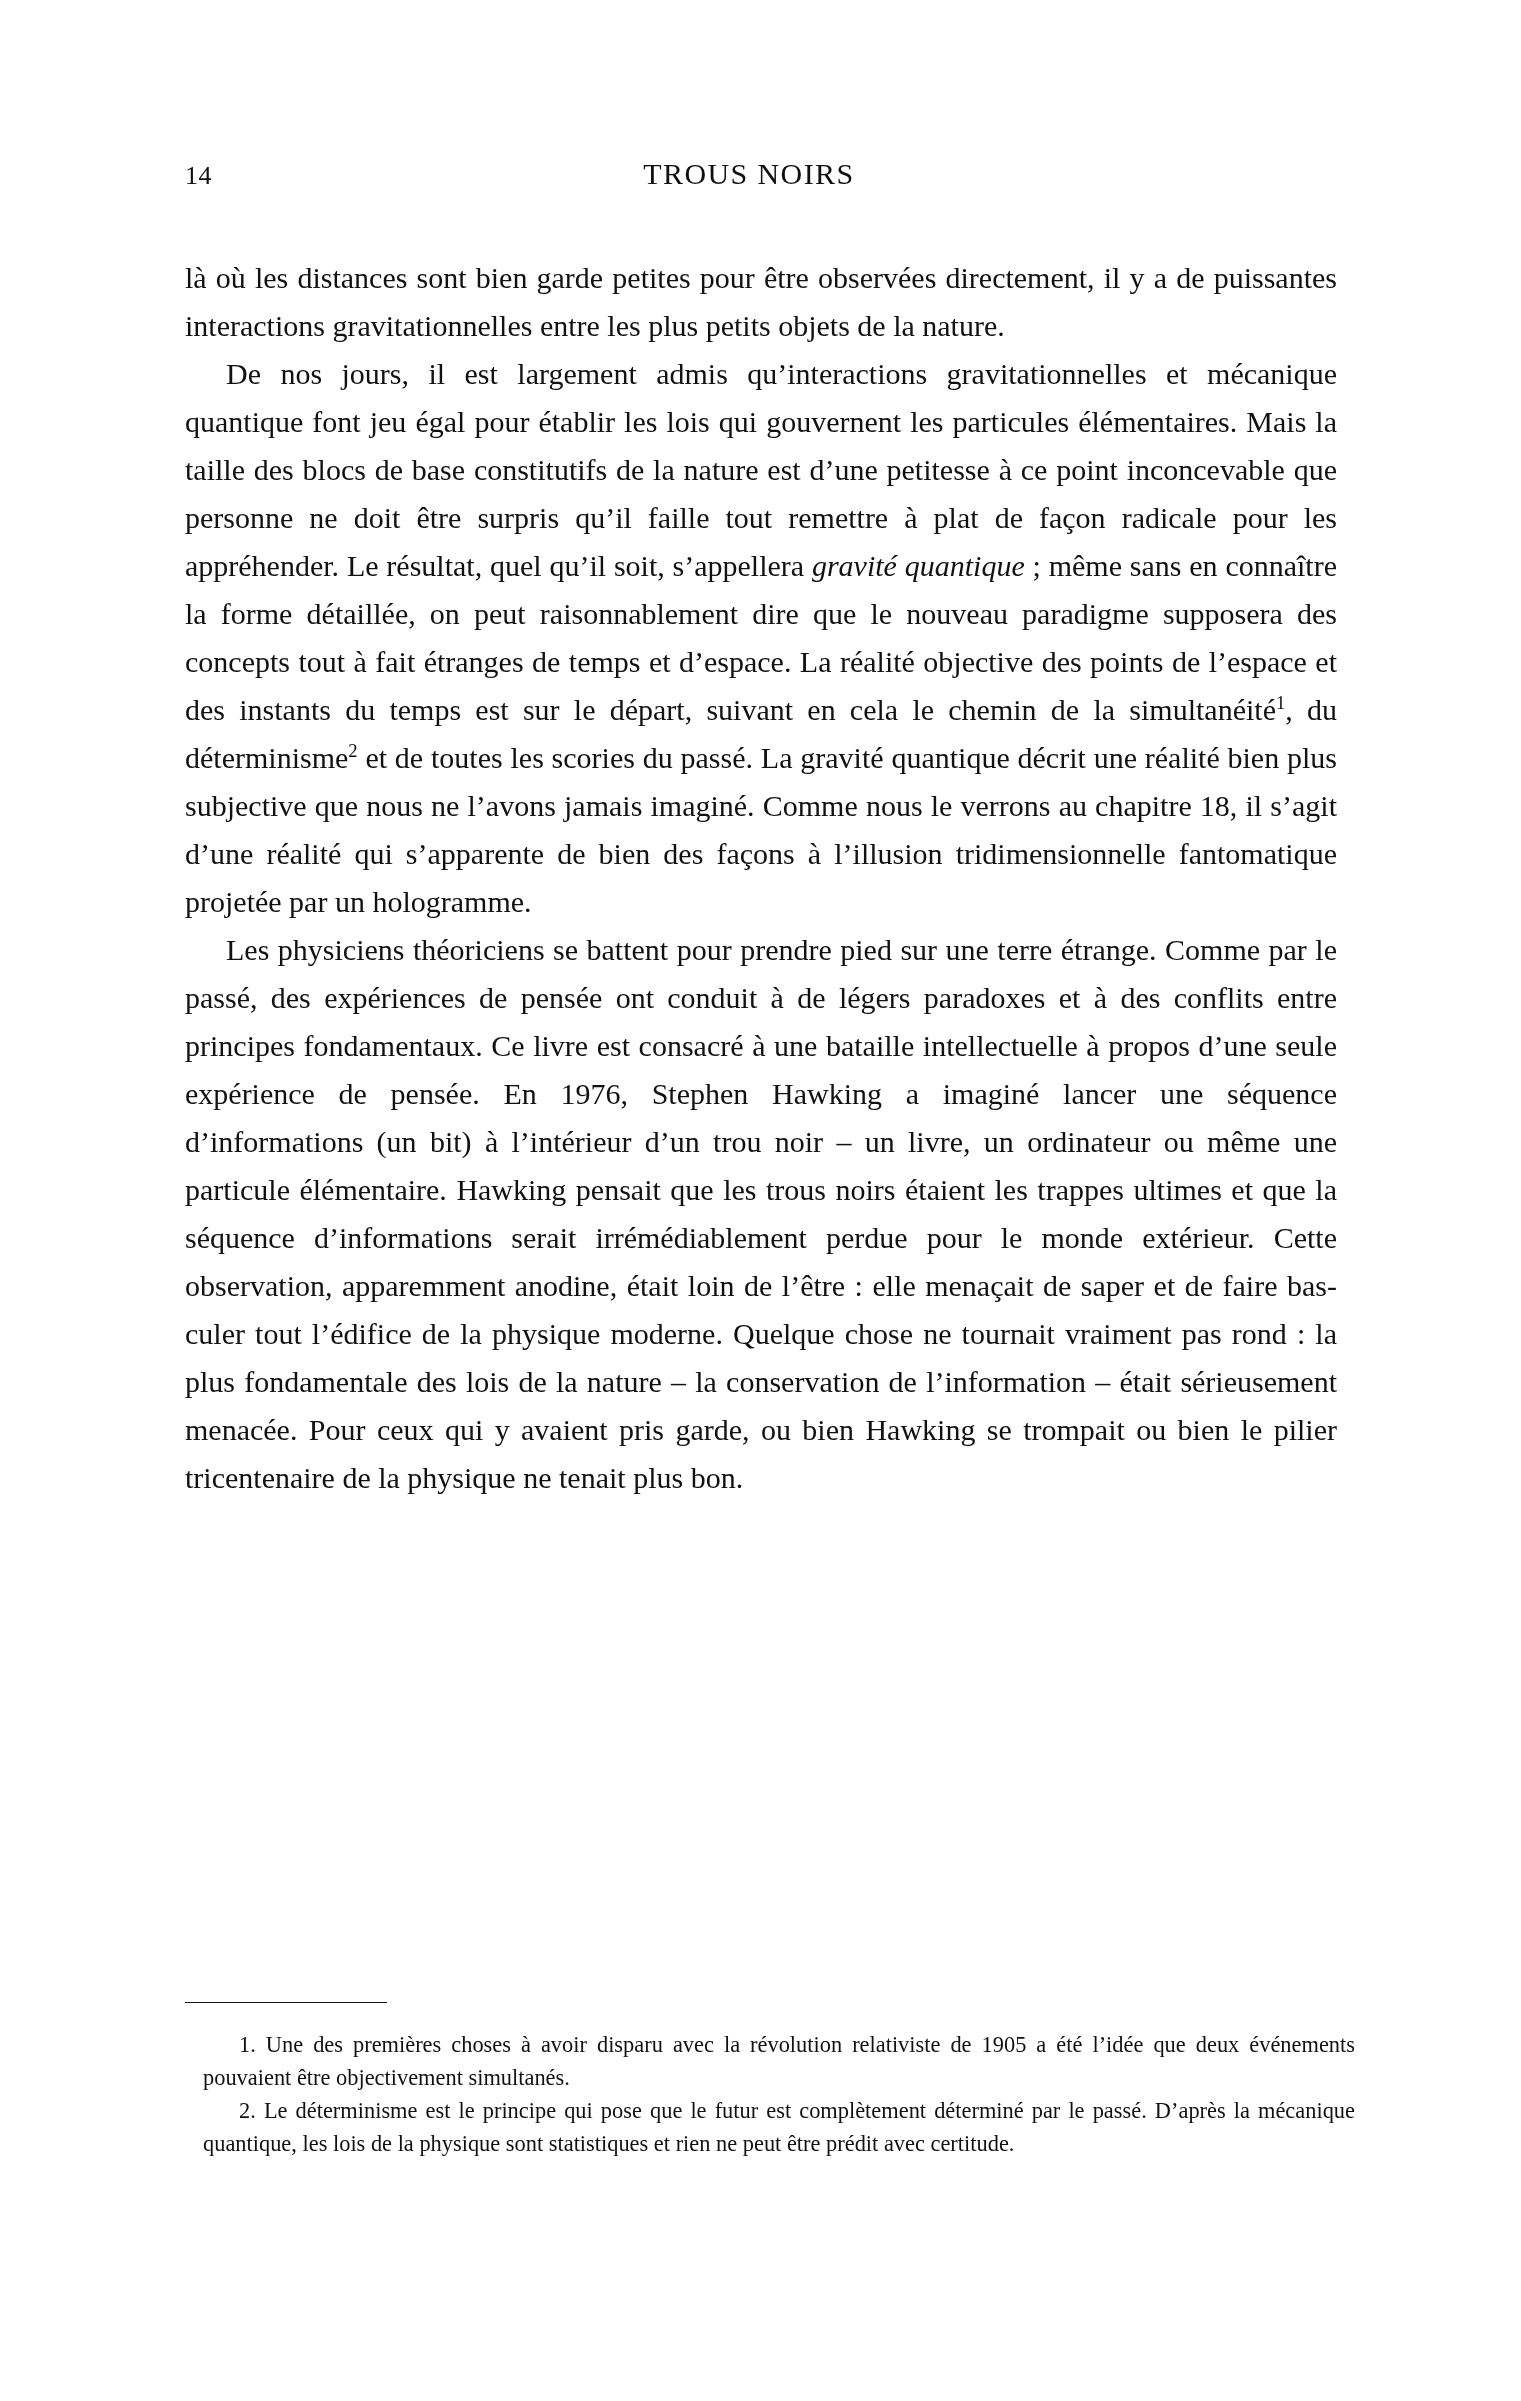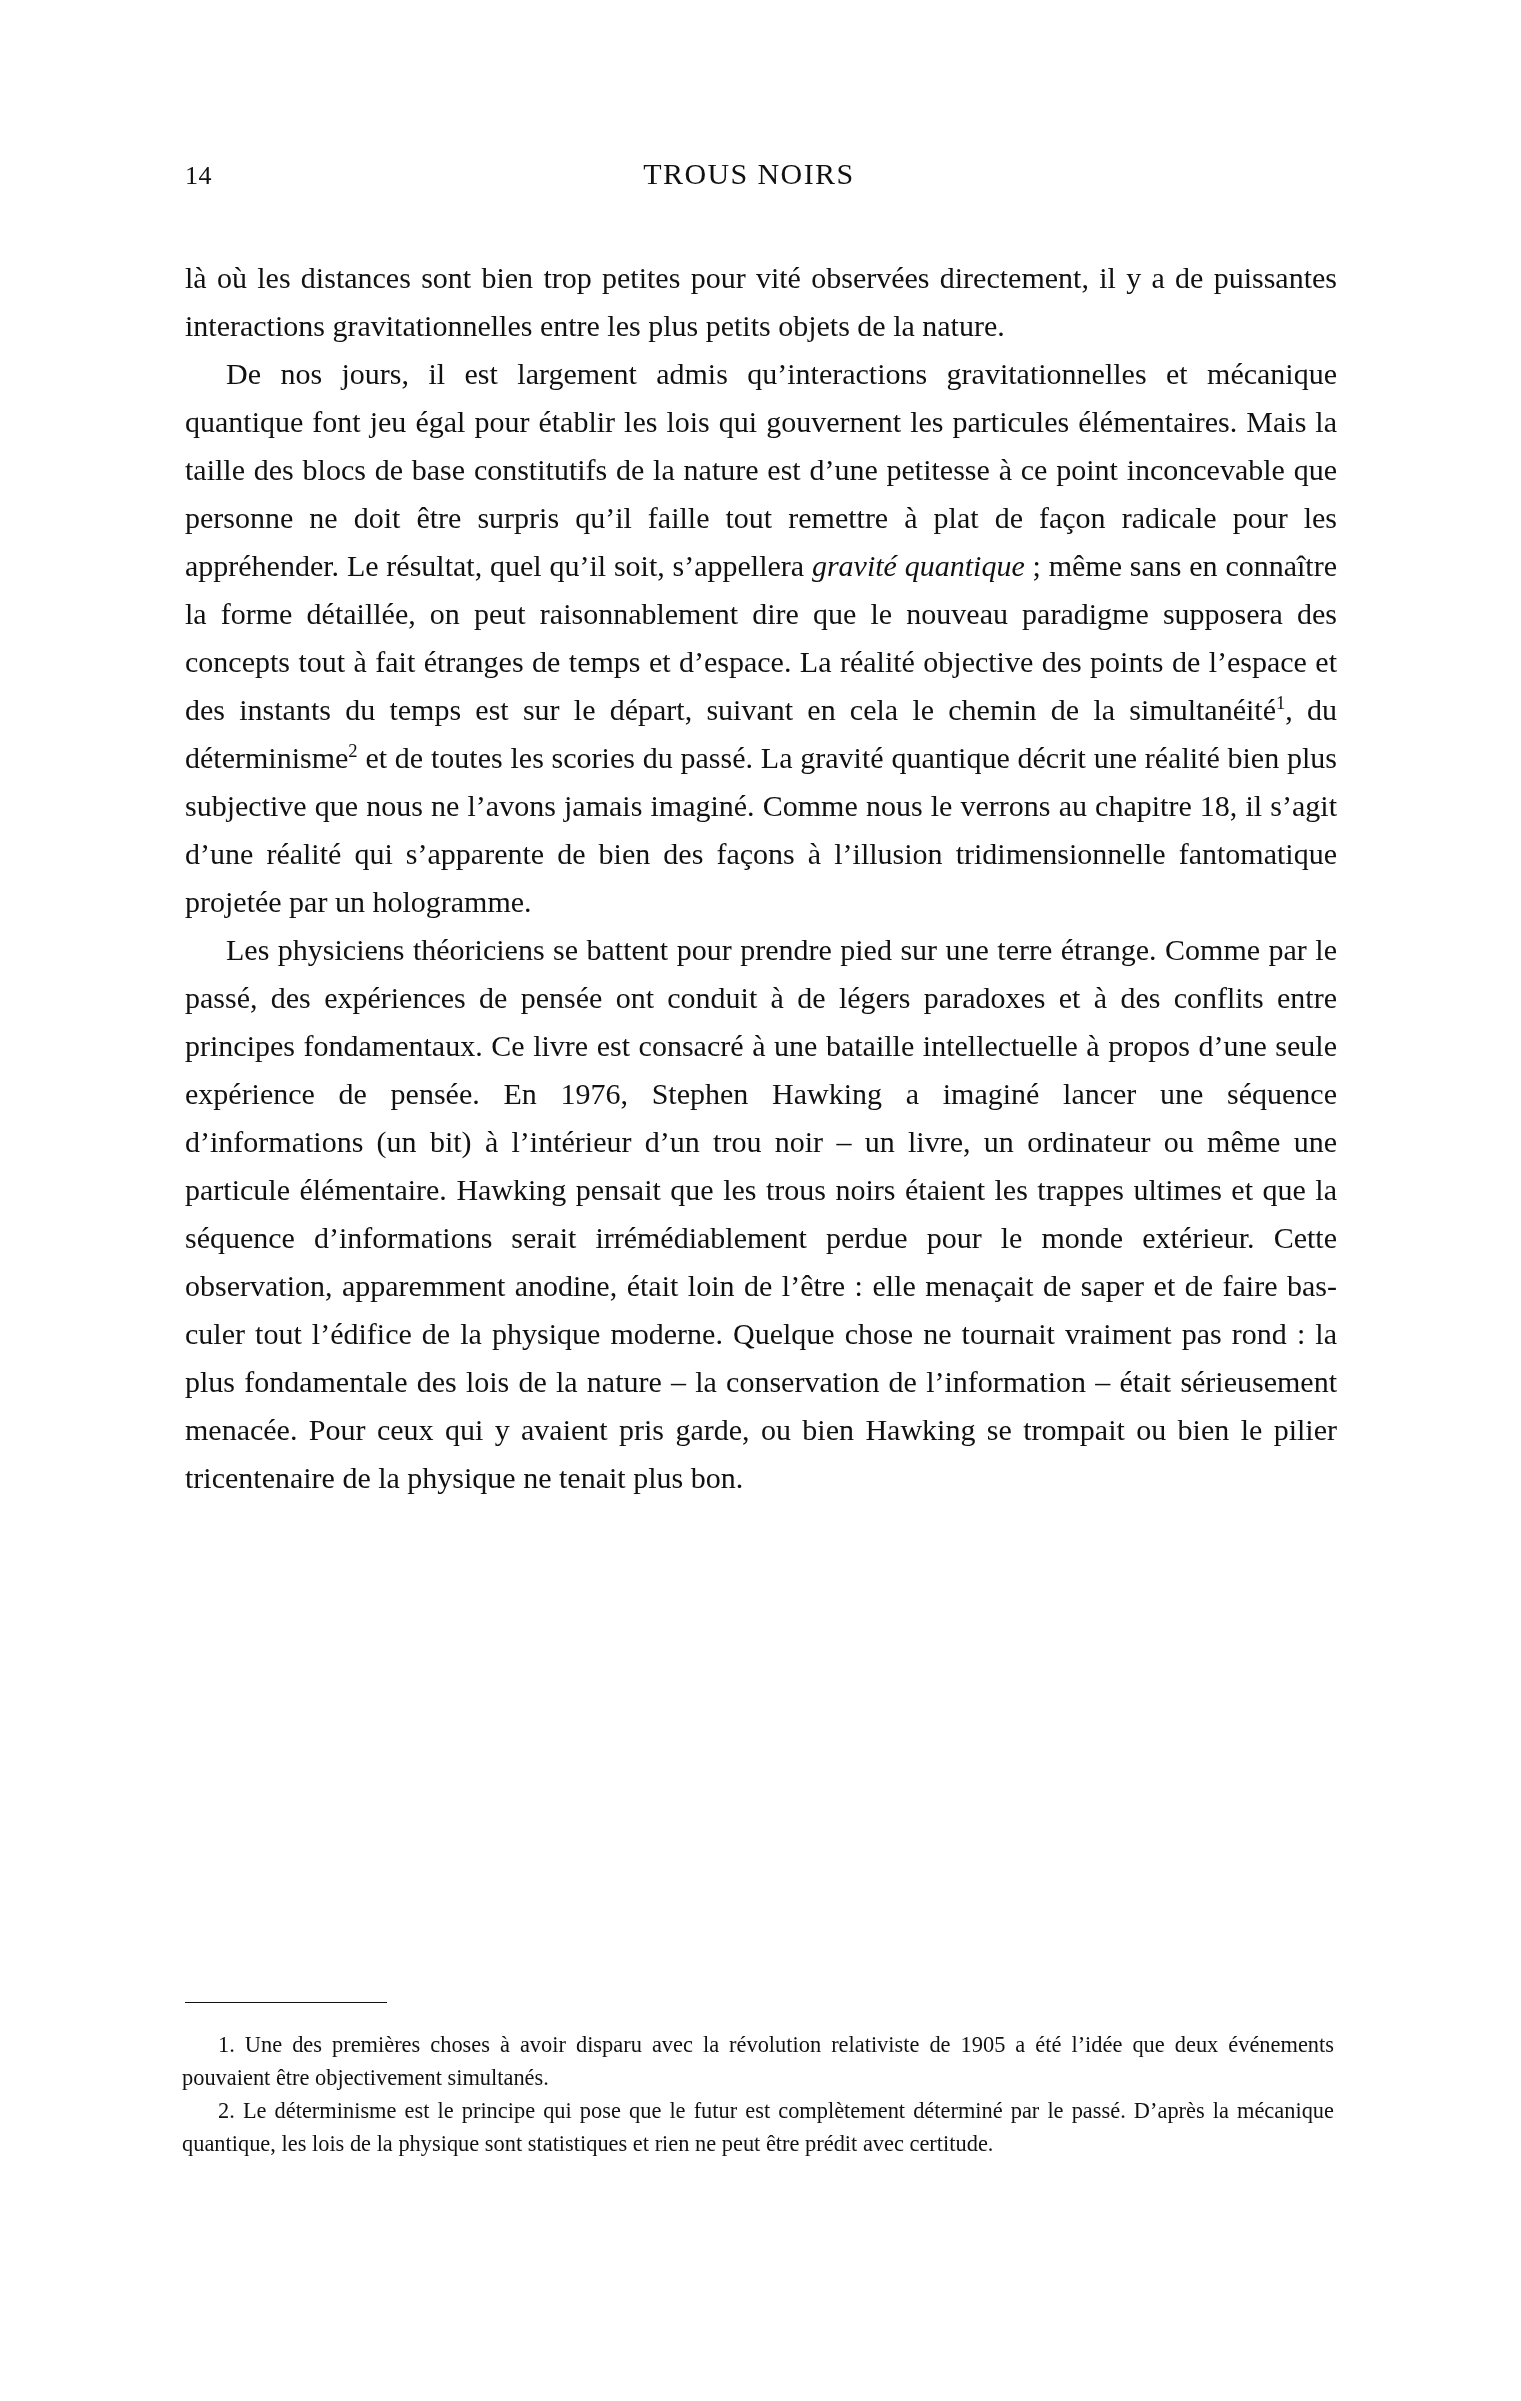--- a/index.html
+++ b/index.html
@@ -71,21 +71,21 @@
   .footnote-rule {
     position: absolute;
     left: 185px;
     top: 2002px;
     width: 202px;
     height: 0;
     border-top: 1.7px solid #111111;
   }
   .footnotes {
     position: absolute;
-    left: 182px;
+    left: 203px;
     top: 2028px;
     width: 1152px;
   }
   .fn {
     font-size: 22.4px;
     line-height: 33px;
     text-align: justify;
     margin: 0;
   }
   .fn.first-line-indent {
@@ -97,21 +97,21 @@
 
 <div class="page">
 
   <div class="header">
     <span class="folio">14</span>
     <span class="running-title">TROUS NOIRS</span>
   </div>
 
   <div class="body-col">
 
-    <p class="para">là où les distances sont bien trop petites pour vité observées direc­tement, il y a de puissantes interactions gravitationnelles entre les plus petits objets de la nature.</p>
+    <p class="para">là où les distances sont bien garde petites pour être observées direc­tement, il y a de puissantes interactions gravitationnelles entre les plus petits objets de la nature.</p>
 
     <p class="para indent">De nos jours, il est largement admis qu’interactions gravitation­nelles et mécanique quantique font jeu égal pour établir les lois qui gouvernent les particules élémentaires. Mais la taille des blocs de base constitutifs de la nature est d’une petitesse à ce point inconce­vable que personne ne doit être surpris qu’il faille tout remettre à plat de façon radicale pour les appréhender. Le résultat, quel qu’il soit, s’appellera <i>gravité quantique</i> ; même sans en connaître la forme détaillée, on peut raisonnablement dire que le nouveau para­digme supposera des concepts tout à fait étranges de temps et d’espace. La réalité objective des points de l’espace et des instants du temps est sur le départ, suivant en cela le chemin de la simulta­néité<sup>1</sup>, du déterminisme<sup>2</sup> et de toutes les scories du passé. La gra­vité quantique décrit une réalité bien plus subjective que nous ne l’avons jamais imaginé. Comme nous le verrons au chapitre 18, il s’agit d’une réalité qui s’apparente de bien des façons à l’illusion tridimensionnelle fantomatique projetée par un hologramme.</p>
 
     <p class="para indent">Les physiciens théoriciens se battent pour prendre pied sur une terre étrange. Comme par le passé, des expériences de pensée ont conduit à de légers paradoxes et à des conflits entre principes fon­damentaux. Ce livre est consacré à une bataille intellectuelle à propos d’une seule expérience de pensée. En 1976, Stephen Haw­king a imaginé lancer une séquence d’informations (un bit) à l’inté­rieur d’un trou noir – un livre, un ordinateur ou même une particule élémentaire. Hawking pensait que les trous noirs étaient les trappes ultimes et que la séquence d’informations serait irrémédiablement perdue pour le monde extérieur. Cette observation, apparemment anodine, était loin de l’être : elle menaçait de saper et de faire bas­culer tout l’édifice de la physique moderne. Quelque chose ne tour­nait vraiment pas rond : la plus fondamentale des lois de la nature – la conservation de l’information – était sérieusement menacée. Pour ceux qui y avaient pris garde, ou bien Hawking se trompait ou bien le pilier tricentenaire de la physique ne tenait plus bon.</p>
 
   </div>
 
   <div class="footnote-rule"></div>
 
   <div class="footnotes">

